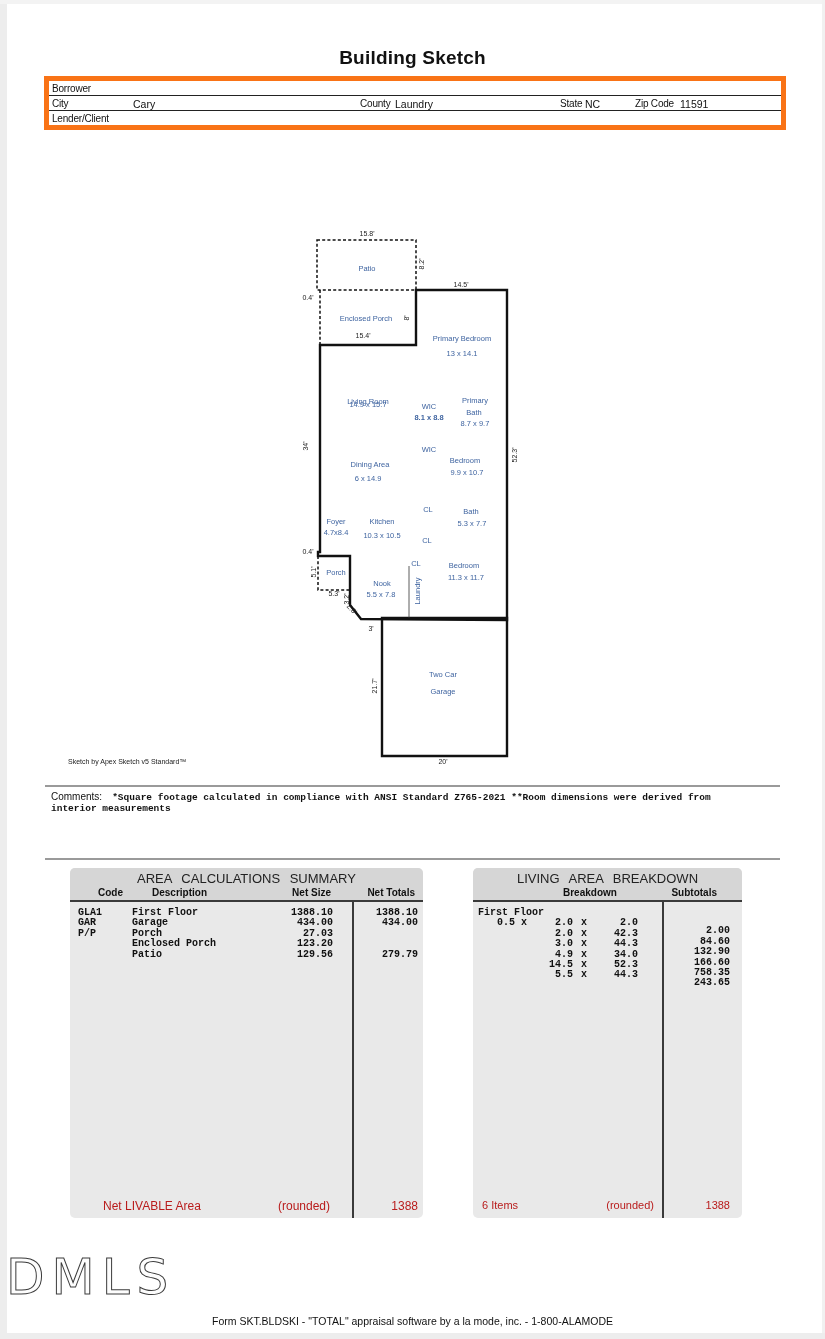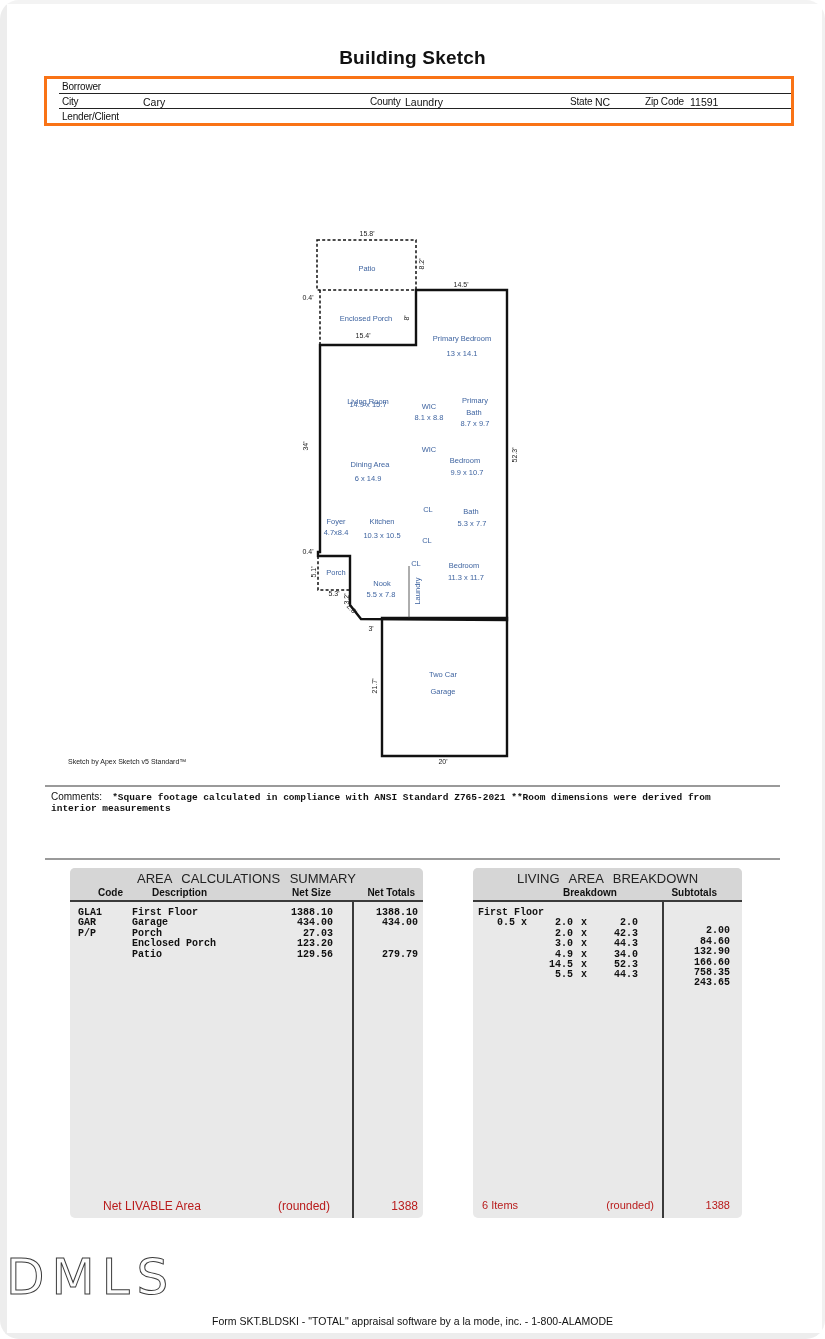--- a/index.html
+++ b/index.html
@@ -1,27 +1,27 @@
 <!DOCTYPE html>
 <html><head>
 <meta charset="utf-8">
 <style>
   html,body{margin:0;padding:0;background:#fff;}
   .page{position:relative;width:825px;height:1339px;background:#ffffff;overflow:hidden;
-        font-family:"Liberation Sans",sans-serif;color:#111;border-radius:19px;}
+        font-family:"Liberation Sans",sans-serif;color:#111;}
   .edge-left{position:absolute;left:0;top:0;width:7px;height:100%;background:#ededed;}
   .edge-top{position:absolute;left:0;top:0;width:100%;height:4px;background:#f3f3f3;}
   .edge-right{position:absolute;right:0;top:0;width:3px;height:100%;background:#f1f1f1;}
   .edge-bottom{position:absolute;left:0;bottom:0;width:100%;height:6px;background:#ededed;}
 
   .doc-title{position:absolute;top:47px;left:0;width:100%;text-align:center;
              font-size:19px;font-weight:bold;letter-spacing:.2px;}
 
   
-  .idtable{position:absolute;left:44px;top:76px;width:732px;border:3px solid #f97316;background:#fff;padding-left:12px;}
+  .idtable{position:absolute;left:44px;top:76px;width:732px;border:5px solid #f97316;background:#fff;}
   .idrow{position:relative;height:14px;border-bottom:1px solid #222;font-size:10px;}
   .idrow:last-child{border-bottom:none;}
   .idrow .lbl{position:absolute;top:2px;color:#111;letter-spacing:-0.2px;}
   .idrow .val{position:absolute;top:2px;font-size:10.5px;}
 
   
   svg.walls{position:absolute;left:0;top:0;pointer-events:none;}
   .wall{fill:none;stroke:#111;stroke-width:2.4;stroke-linejoin:miter;}
   .dash{fill:none;stroke:#111;stroke-width:1.5;stroke-dasharray:3,2.2;}
   .thinline{fill:none;stroke:#333;stroke-width:0.8;}
@@ -120,21 +120,21 @@
       <span class="sk sk-dim" style="left: 308px; top: 297px;">0.4'</span>
       <span class="sk sk-dim" style="left: 461px; top: 284px;">14.5'</span>
       <span class="sk sk-room" style="left: 366px; top: 318px;">Enclosed Porch</span>
       <span class="sk sk-dim" style="left: 406px; top: 318px; transform: translate(-50%, -50%) rotate(-90deg);">8'</span>
       <span class="sk sk-dim" style="left: 363px; top: 335px;">15.4'</span>
       <span class="sk sk-room" style="left: 462px; top: 338px;">Primary Bedroom</span>
       <span class="sk sk-room" style="left: 462px; top: 353px;">13 x 14.1</span>
       <span class="sk sk-room" style="left: 368px; top: 401px;">Living Room</span>
       <span class="sk sk-room" style="left: 368px; top: 404px;">14.9 x 15.7</span>
       <span class="sk sk-room" style="left: 429px; top: 406px;">WIC</span>
-      <span class="sk sk-room" style="left: 429px; top: 417px;">8.1 x 8.8</span>
+      <span class="sk sk-room" style="left: 429px; top: 417px; font-weight: bold;">8.1 x 8.8</span>
       <span class="sk sk-room" style="left: 475px; top: 400px;">Primary</span>
       <span class="sk sk-room" style="left: 474px; top: 412px;">Bath</span>
       <span class="sk sk-room" style="left: 475px; top: 423px;">8.7 x 9.7</span>
       <span class="sk sk-dim" style="left: 305px; top: 446px; transform: translate(-50%, -50%) rotate(-90deg);">34'</span>
       <span class="sk sk-dim" style="left: 514px; top: 455px; transform: translate(-50%, -50%) rotate(-90deg);">52.3'</span>
       <span class="sk sk-room" style="left: 429px; top: 449px;">WIC</span>
       <span class="sk sk-room" style="left: 465px; top: 460px;">Bedroom</span>
       <span class="sk sk-room" style="left: 467px; top: 472px;">9.9 x 10.7</span>
       <span class="sk sk-room" style="left: 370px; top: 464px;">Dining Area</span>
       <span class="sk sk-room" style="left: 368px; top: 478px;">6 x 14.9</span>

